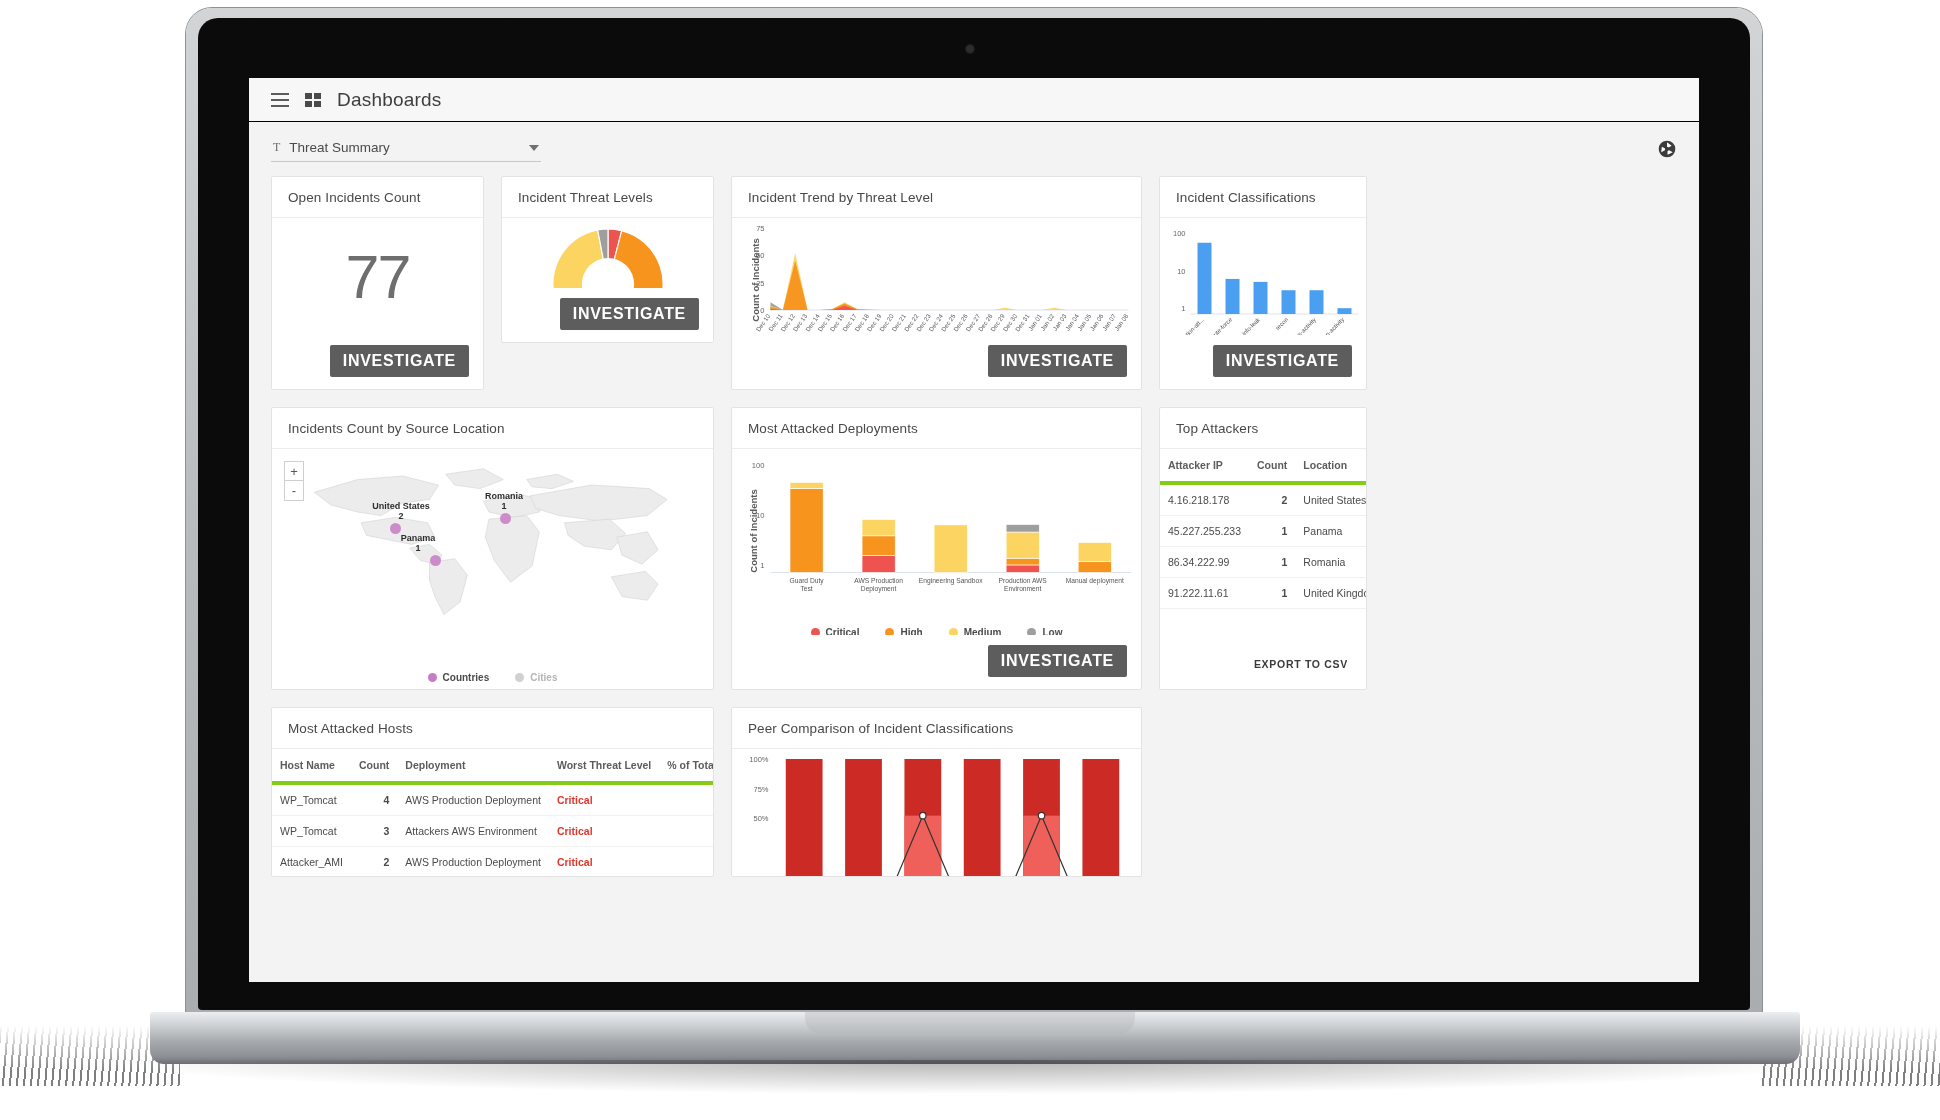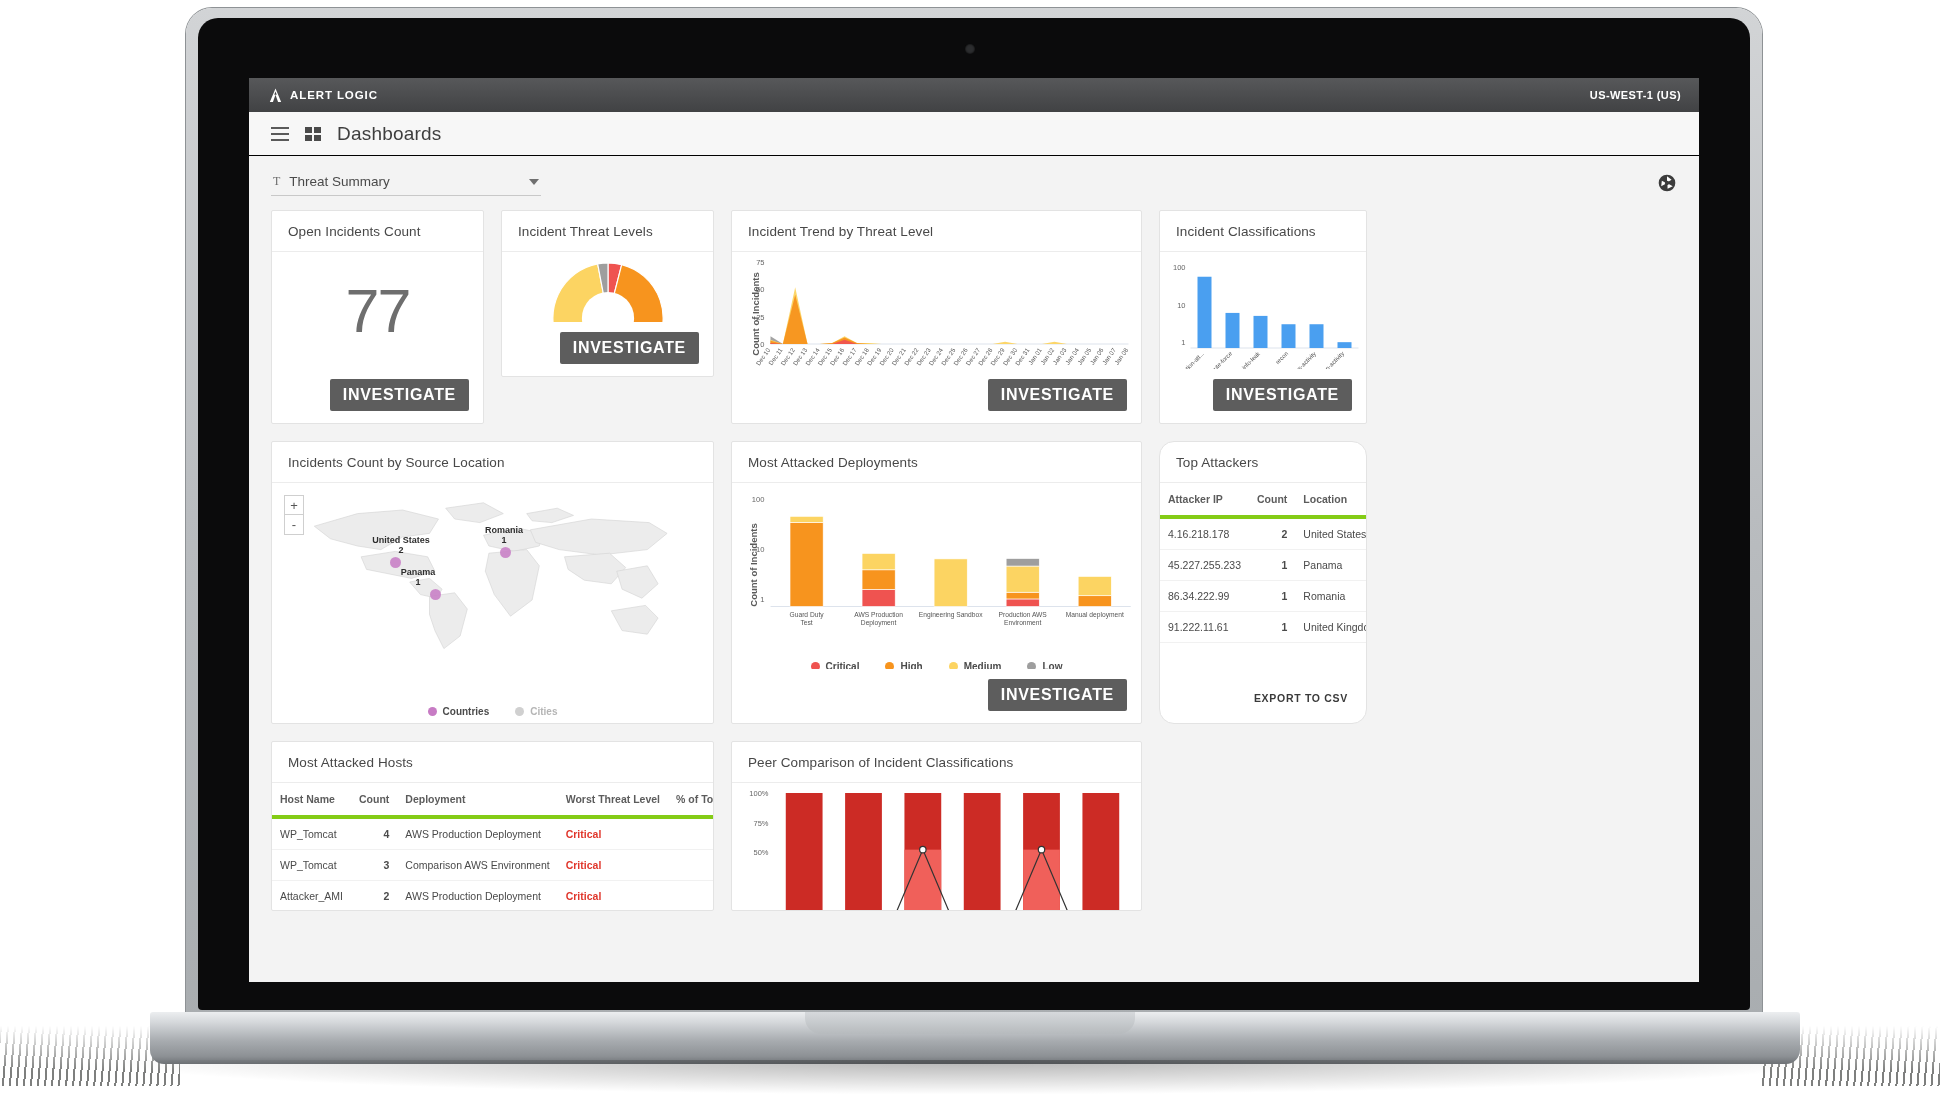--- a/index.html
+++ b/index.html
@@ -162,30 +162,20 @@
 <div id="scene">
   <div class="grass left"></div>
   <div class="grass right"></div>
 
   <div class="laptop-lid"></div>
   <div class="lid-inner"></div>
   <div class="camera"></div>
 
   <div class="screen">
 
-    <div class="appbar">
-      <div class="brand">
-        <svg class="brand-mark" viewBox="0 0 24 24">
-          <path d="M12 2 L20 21 L15.6 21 L12 11 L8.4 21 L4 21 Z" fill="#ffffff"></path>
-          <path d="M12 6.2 L13.7 11 L10.3 11 Z" fill="#414244"></path>
-        </svg>
-        <span class="brand-text">ALERT LOGIC</span>
-      </div>
-      <span class="region">US-WEST-1 (US)</span>
-    </div>
 
     <div class="navbar">
       <span class="hamburger">
           <i></i>
           <i></i>
           <i></i>
         </span>
       <span class="grid-icon">
         <i></i>
           <i></i>
@@ -427,21 +417,21 @@
                   <span class="dot" style="background: rgb(158, 158, 158);"></span>
                   <span>Low</span>
                 </div>
               </div>
           </div>
           <div class="card-foot">
             <button class="btn-invest">INVESTIGATE</button>
           </div>
         </div>
 
-        <div class="card" style="width:208px;height:283px;border-radius:15px;">
+        <div class="card" style="width:208px;height:283px;">
           <div class="card-title">Top Attackers</div>
           <div class="card-body">
             <table>
               <thead>
                   <tr id="ta-head">
                     <th>Attacker IP</th>
                     <th class="num">Count</th>
                     <th>Location</th>
                   </tr>
                 </thead>
@@ -494,21 +484,21 @@
                   <tr>
                     <td class="">WP_Tomcat</td>
                     <td class="num">4</td>
                     <td class="">AWS Production Deployment</td>
                     <td class="sev-critical">Critical</td>
                     <td class="num">31%</td>
                   </tr>
                   <tr>
                     <td class="">WP_Tomcat</td>
                     <td class="num">3</td>
-                    <td class="">Comparison AWS Environment</td>
+                    <td class="">Attackers AWS Environment</td>
                     <td class="sev-critical">Critical</td>
                     <td class="num">23%</td>
                   </tr>
                   <tr>
                     <td class="">Attacker_AMI</td>
                     <td class="num">2</td>
                     <td class="">AWS Production Deployment</td>
                     <td class="sev-critical">Critical</td>
                     <td class="num">15%</td>
                   </tr>

